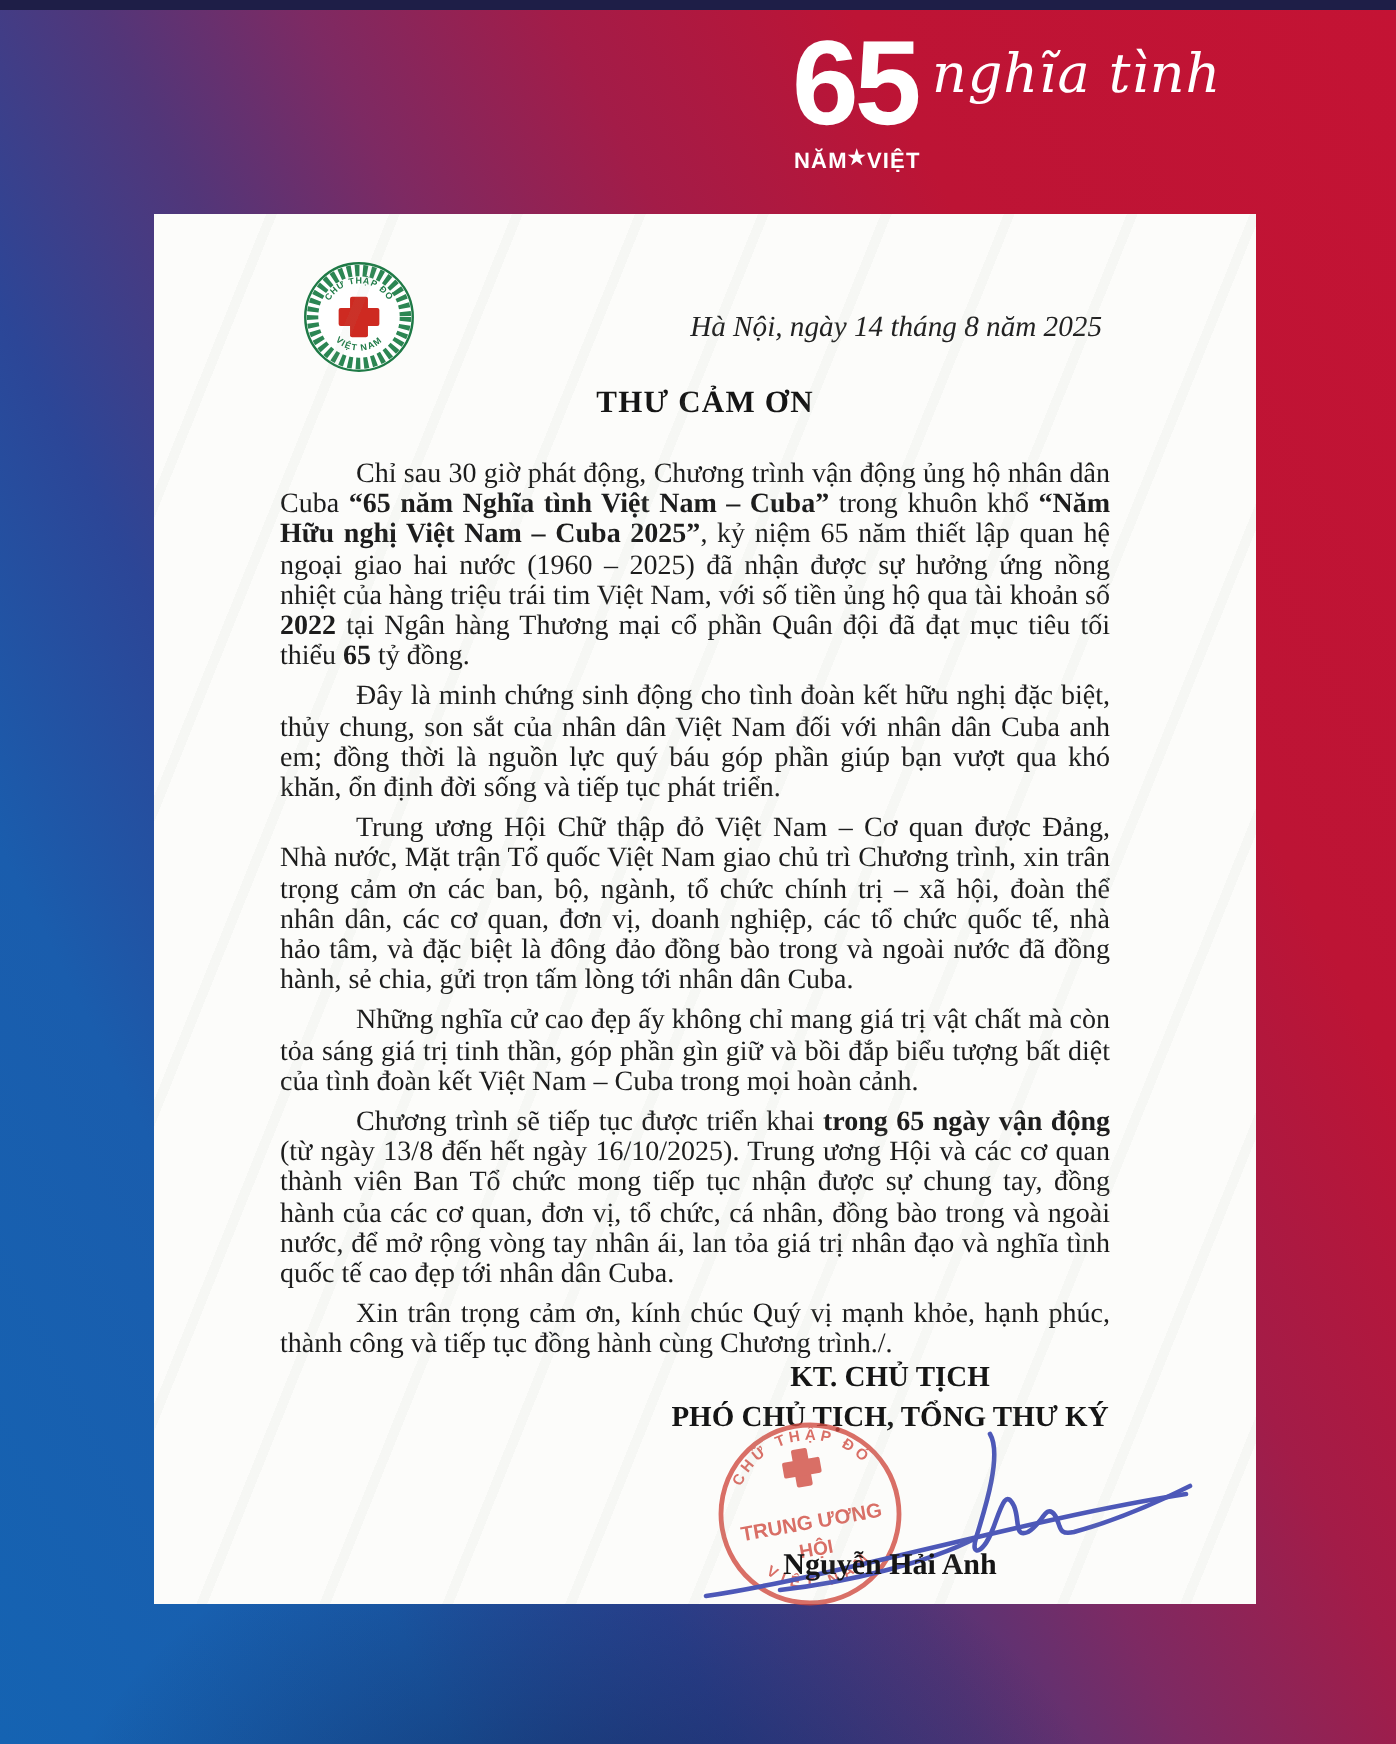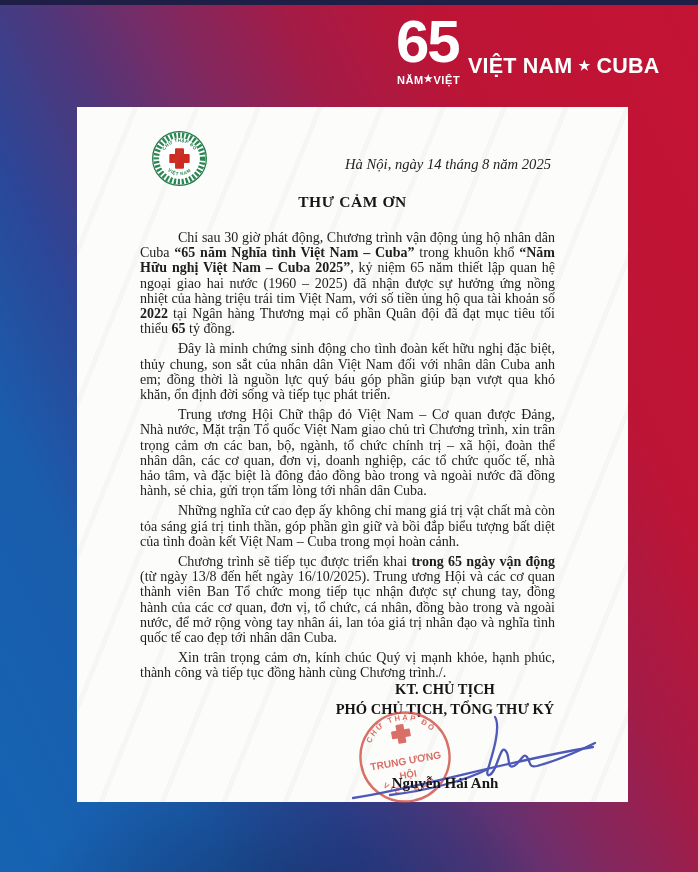--- a/index.html
+++ b/index.html
@@ -47,21 +47,21 @@
 </head>
 <body>
 
 <div class="stage">
   <div class="vignette"></div>
   <div class="top-strip"></div>
 
   <div class="banner">
     <div class="num">65</div>
     <div class="nam-anos"><span>NĂM</span><span class="star-sm">★</span><span>VIỆT</span></div>
-    <div class="main"><span>VIỆT NAM</span> <span class="star-md">★</span> <span>CUBA</span></div>
+    <div class="script">nghĩa tình</div>
   </div>
 
   <div class="page">
 
     <svg class="rc-logo" viewBox="0 0 56 56">
       <circle cx="28" cy="28" r="26.4" fill="#ffffff" stroke="#1e7a46" stroke-width="1.2"></circle>
       <circle cx="28" cy="28" r="22.8" fill="none" stroke="#2c8653" stroke-width="5.6" stroke-dasharray="2.2 1.7"></circle>
       <circle cx="28" cy="28" r="19.6" fill="#ffffff"></circle>
       <defs>
         <path id="logoArcTop" d="M 11.5,28 A 16.5,16.5 0 0 1 44.5,28"></path>

